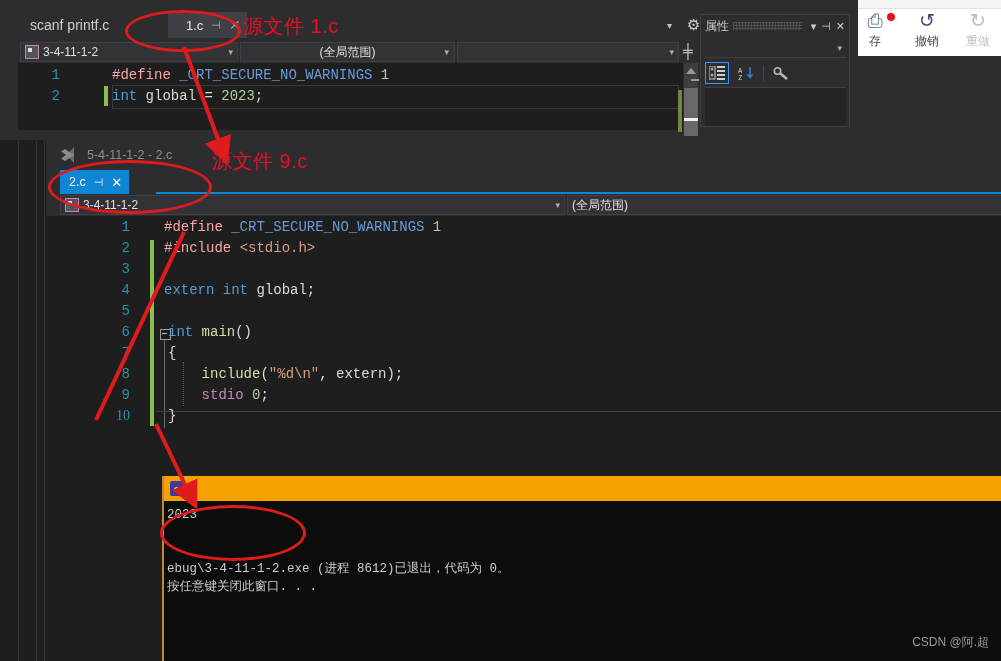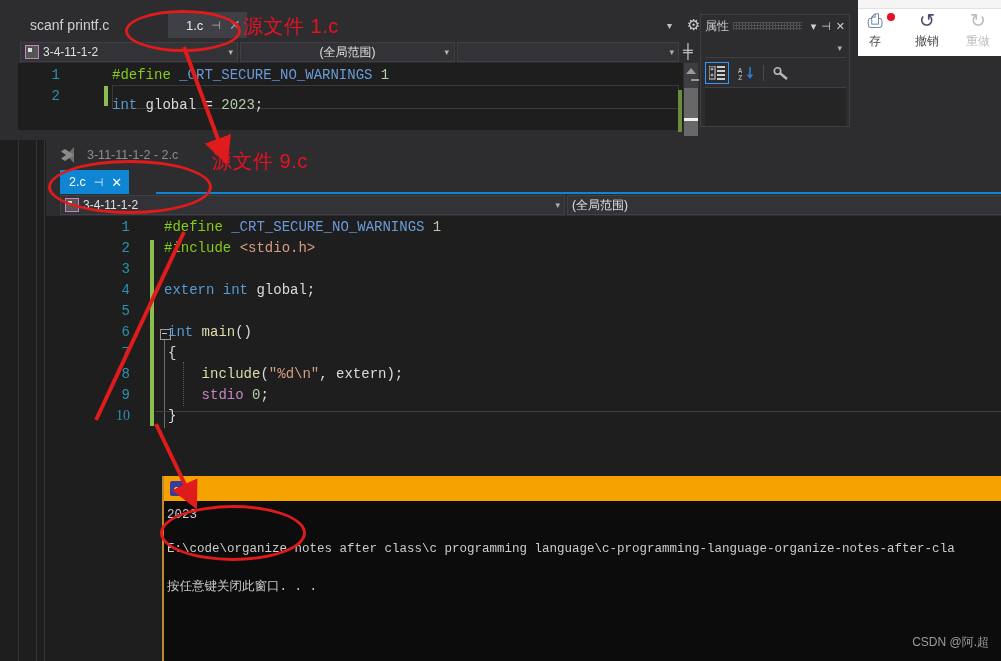--- a/index.html
+++ b/index.html
@@ -34,21 +34,21 @@
     background:#555;flex:0 0 auto;position:relative;}
   .proj-ico:after{content:"";position:absolute;left:2px;top:2px;width:4px;height:4px;background:#ddd;}
 
   
   .ed1{position:absolute;left:18px;top:63px;width:665px;height:67px;background:#1e1e1e;}
   .ed1 .gutter{position:absolute;left:0;top:0;width:48px;height:100%;}
   .lineno{position:absolute;right:6px;color:#2b91af;font-size:14px;
     font-family:"Liberation Mono","DejaVu Sans Mono",monospace;}
   .codeline{position:absolute;left:56px;font-size:14px;white-space:pre;
     font-family:"Liberation Mono","DejaVu Sans Mono",monospace;}
-  .cm-pre{color:#84cc16;}
+  .cm-pre{color:#fca5a5;}
   .cm-mac{color:#6a9bd8;}
   .cm-num{color:#b5cea8;}
   .cm-key{color:#569cd6;}
   .cm-id{color:#dcdcdc;}
   .cm-str{color:#d69d85;}
   .cm-fn{color:#dcdcaa;}
   .cm-pink{color:#c586c0;}
   .cm-punct{color:#dcdcdc;}
   .changebar{position:absolute;width:4px;background:#8cbe4f;}
   .sel-box{position:absolute;border:1px solid #3a3a3a;}
@@ -183,21 +183,21 @@
     </div>
 
     <div class="ed1">
       <div class="gutter">
         <div class="lineno" style="top:4px;">1</div>
         <div class="lineno" style="top:25px;">2</div>
       </div>
       <div class="changebar" style="left:86px;top:23px;height:20px;"></div>
       <div class="sel-box" style="left:94px;top:22px;width:565px;height:22px;"></div>
       <div class="codeline" style="left:94px;top:4px;"><span class="cm-pre">#define </span><span class="cm-mac">_CRT_SECURE_NO_WARNINGS</span><span class="cm-num"> 1</span></div>
-      <div class="codeline" style="left:94px;top:34px;"><span class="cm-key">int</span><span class="cm-id"> global </span><span class="cm-punct">= </span><span class="cm-num">2023</span><span class="cm-punct">;</span></div>
+      <div class="codeline" style="left:94px;top:25px;"><span class="cm-key">int</span><span class="cm-id"> global </span><span class="cm-punct">= </span><span class="cm-num">2023</span><span class="cm-punct">;</span></div>
     </div>
 
     <div class="vs-track"></div>
     <div class="vs-up"></div>
     <div class="vs-dash"></div>
     <div class="vs-thumb"></div>
     <div class="vs-mark"></div>
     <div class="vs-green"></div>
   </div>
 
@@ -259,21 +259,21 @@
   <div class="save-dot"></div>
 
   <div class="win2">
     <div class="win2-title">
       <span class="vslogo">
         <svg width="20" height="18" viewBox="0 0 20 18">
             <path d="M14 1L6.5 9 14 17V1z" fill="#6e6e6e"></path>
             <path d="M1 5.5l4-2.5 9 6-9 6-4-2.5 5-3.5-5-3.5z" fill="#8a8a8a"></path>
           </svg>
       </span>
-      <span class="t">3-11-11-1-2 - 2.c</span>
+      <span class="t">5-4-11-1-2 - 2.c</span>
     </div>
 
     <div class="win2-tabstrip">
       <div class="tab-active2">
         <span class="lbl">2.c</span>
         <span class="pn">⊣</span>
         <span class="cl">✕</span>
       </div>
       <div class="tabstrip-underline"></div>
     </div>
@@ -321,21 +321,21 @@
     <div class="codeline" style="left:122px;top:171px;"><span class="cm-pink">    stdio </span><span class="cm-num">0</span><span class="cm-punct">;</span></div>
     <div class="codeline" style="left:122px;top:192px;"><span class="cm-punct">}</span></div>
   </div>
 
   <div class="console">
     <div class="console-title">
       <span class="cico">c.</span>
     </div>
     <div class="cline" style="top:32px;">2023</div>
     <div class="cline" style="top:50px;"></div>
-    <div class="cline" style="top:66px;">E:\code\organize notes after class\c programming language\c-programming-language-organize-notes-after-cla</div>
+    <div class="cline" style="top:84px;">ebug\3-4-11-1-2.exe (进程 8612)已退出，代码为 0。</div>
     <div class="cline" style="top:102px;">按任意键关闭此窗口. . .</div>
   </div>
   <div class="console-leftborder"></div>
 
   <div class="ellipse" style="left:125px;top:10px;width:110px;height:36px;"></div>
   <div class="anno" style="left:243px;top:13px;">源文件 1.c</div>
 
   <div class="ellipse" style="left:48px;top:160px;width:158px;height:48px;"></div>
   <div class="anno" style="left:212px;top:148px;">源文件 9.c</div>
 

